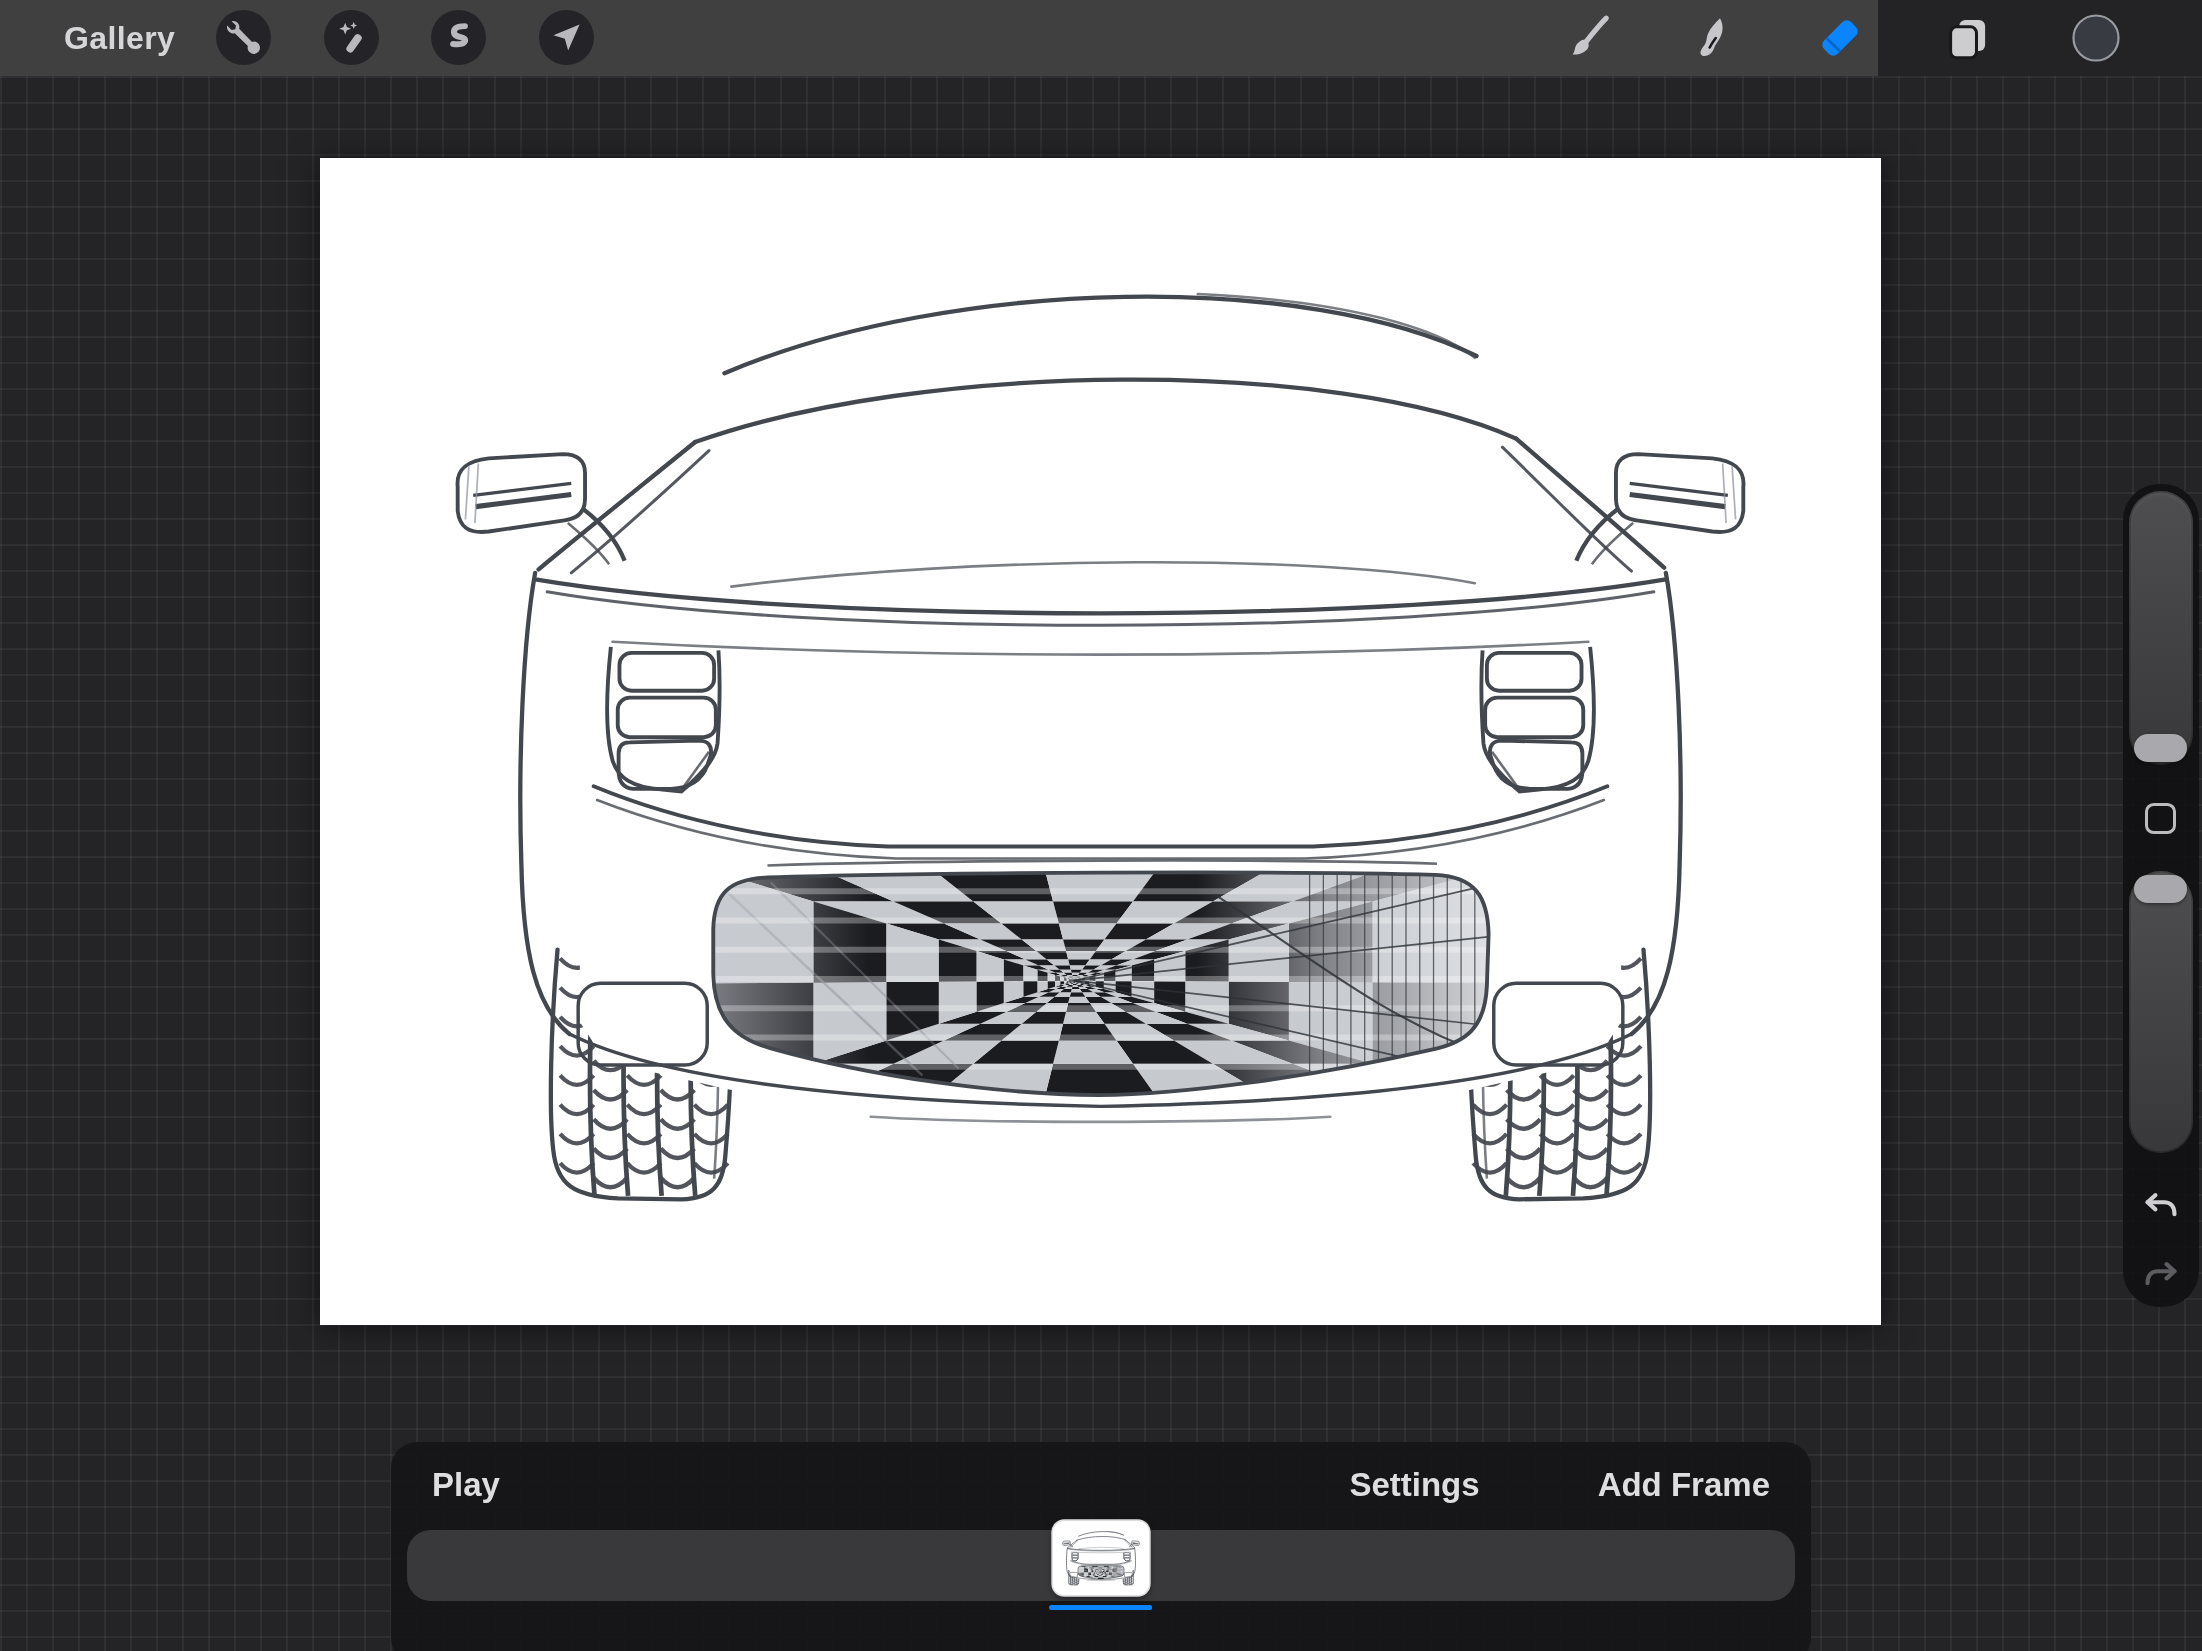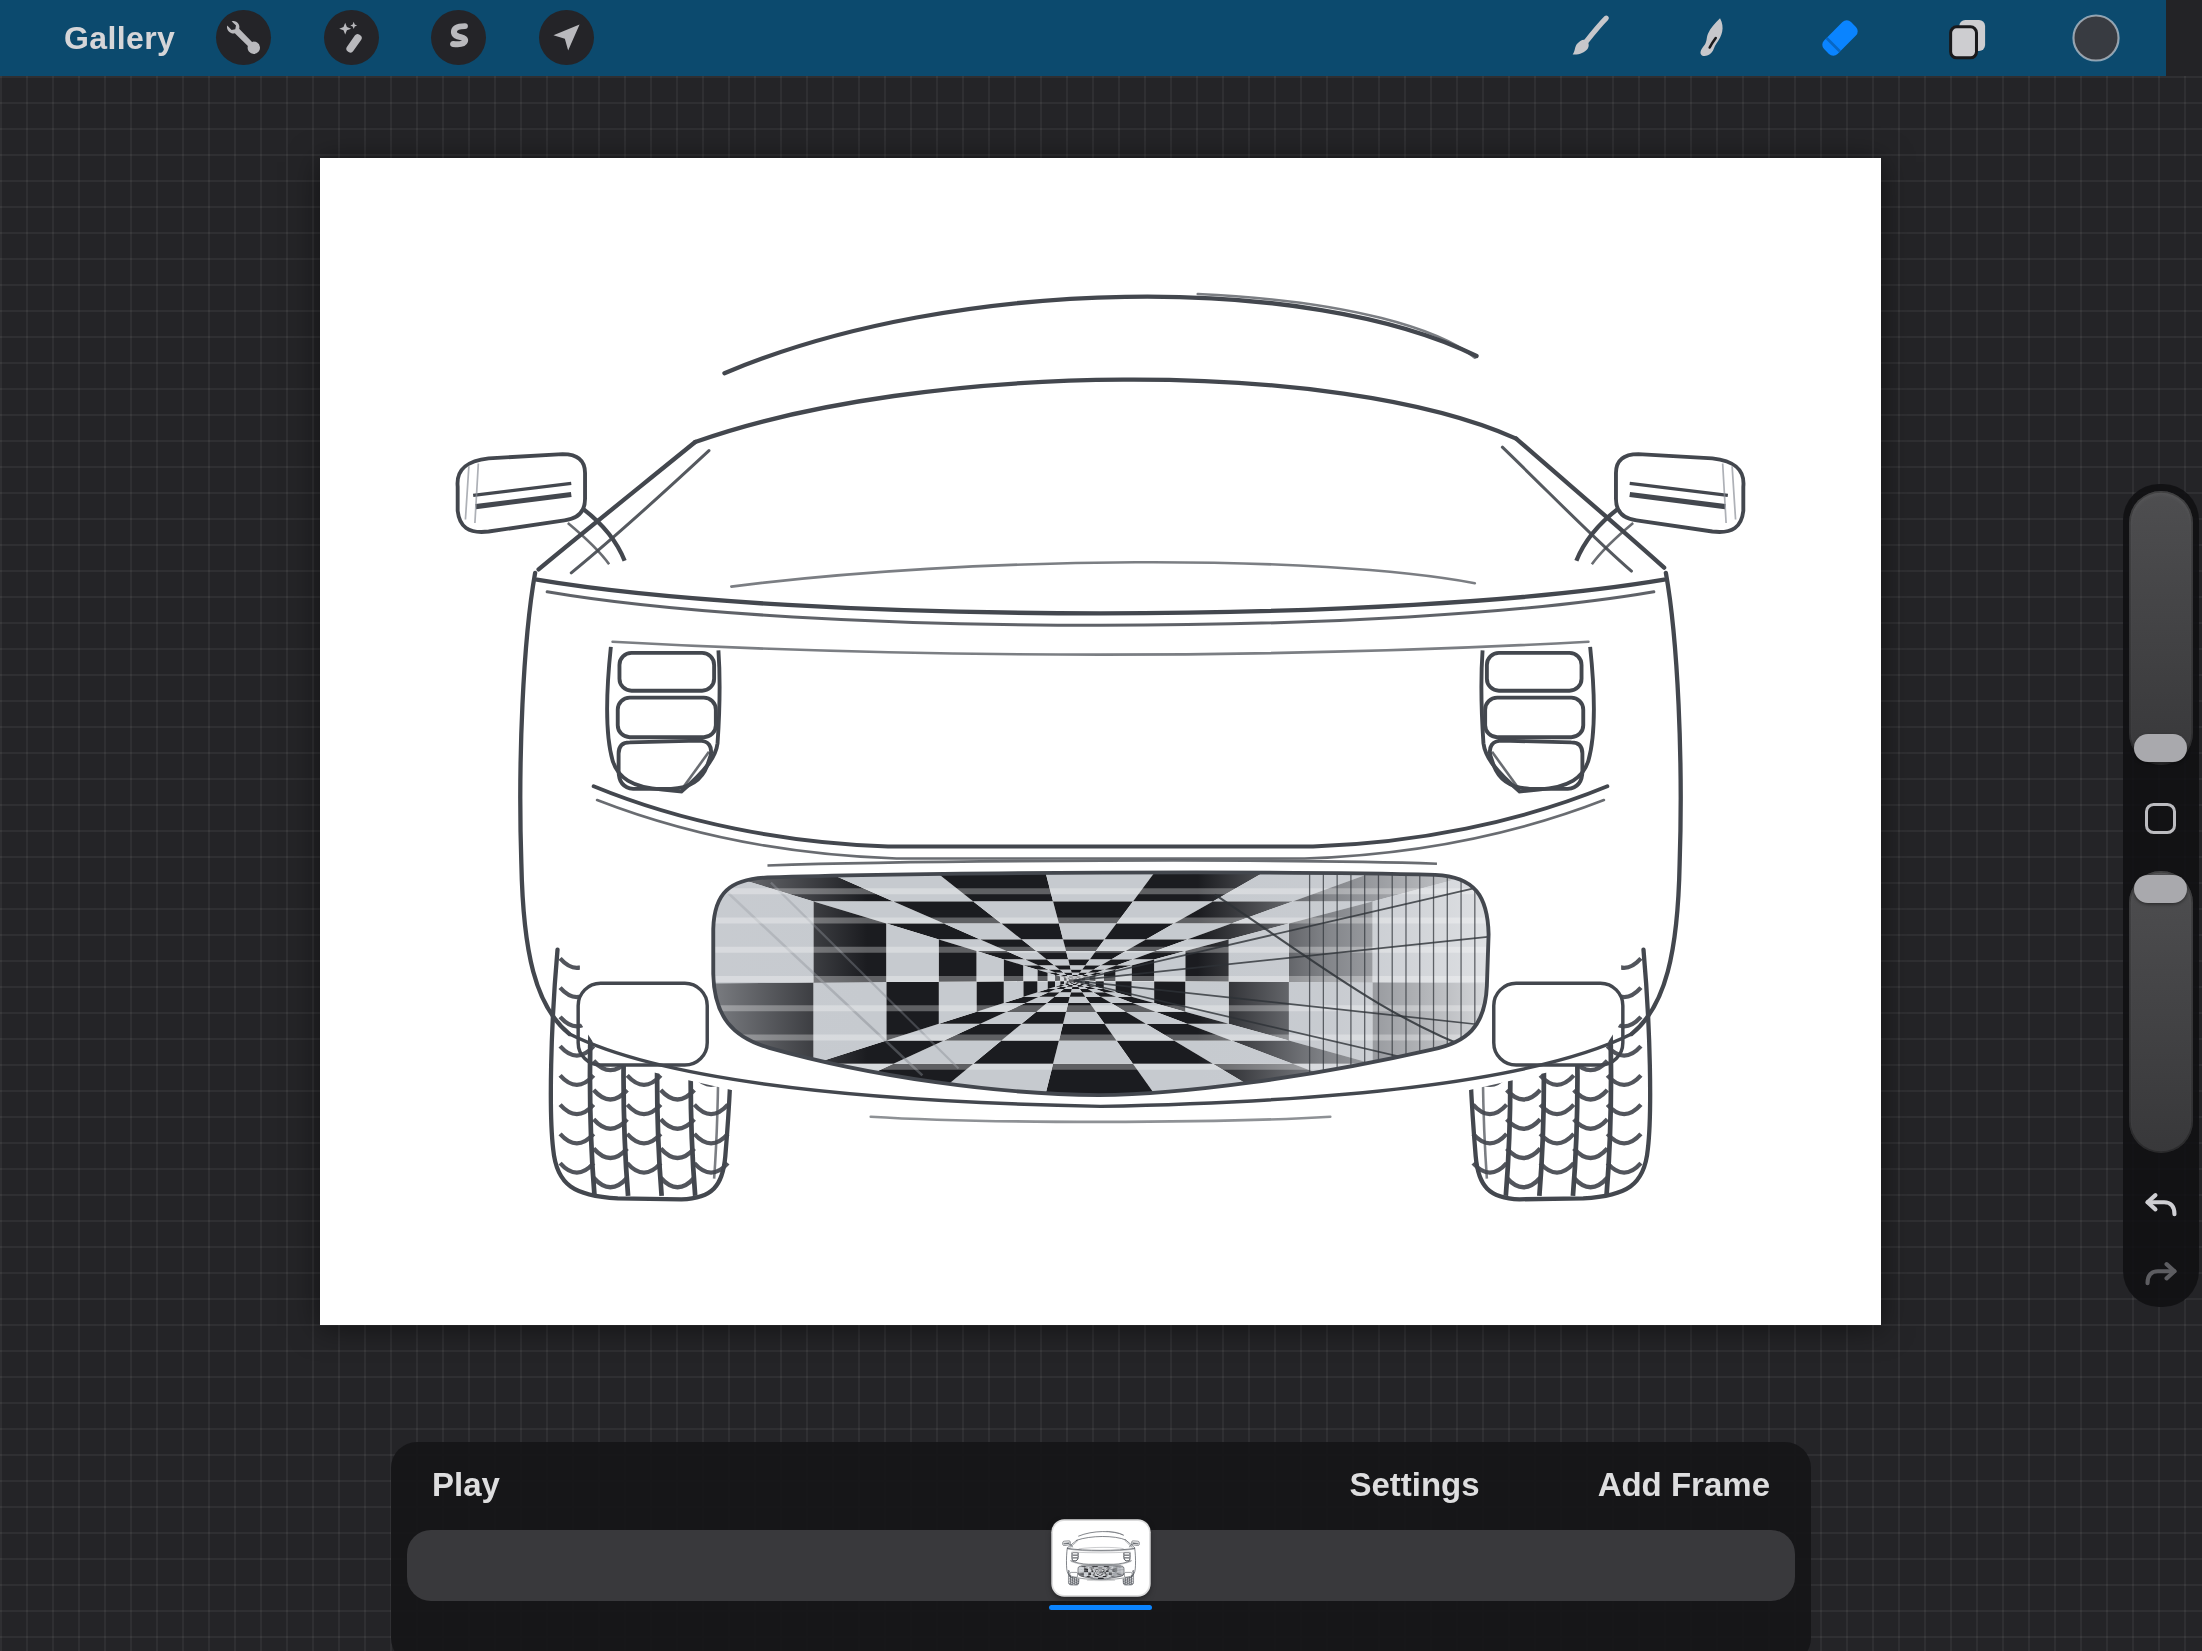--- a/index.html
+++ b/index.html
@@ -13,22 +13,22 @@
   .workspace{
     position:absolute;left:0;top:76px;width:2203px;height:1575px;
     background-color:#242427;
     background-image:
       linear-gradient(rgba(255,255,255,.05) 1.7px, transparent 1.7px),
       linear-gradient(90deg, rgba(255,255,255,.05) 1.7px, transparent 1.7px);
     background-size:26px 26px;
   }
   
   .topbar{
-    position:absolute;left:0;top:0;width:2166px;height:76px;
-    background:#0c4a6e;z-index:5;
+    position:absolute;left:0;top:0;width:1878px;height:76px;
+    background:#404040;z-index:5;
   }
   .gallery{
     position:absolute;left:64px;top:0;height:76px;display:flex;align-items:center;
     color:#d6d6d8;font-size:32px;font-weight:600;letter-spacing:0.4px;cursor:default;
   }
   .tool-circle{
     position:absolute;top:10.3px;width:55px;height:55px;border-radius:50%;
     background:#242428;display:flex;align-items:center;justify-content:center;
   }
   .ricon{

